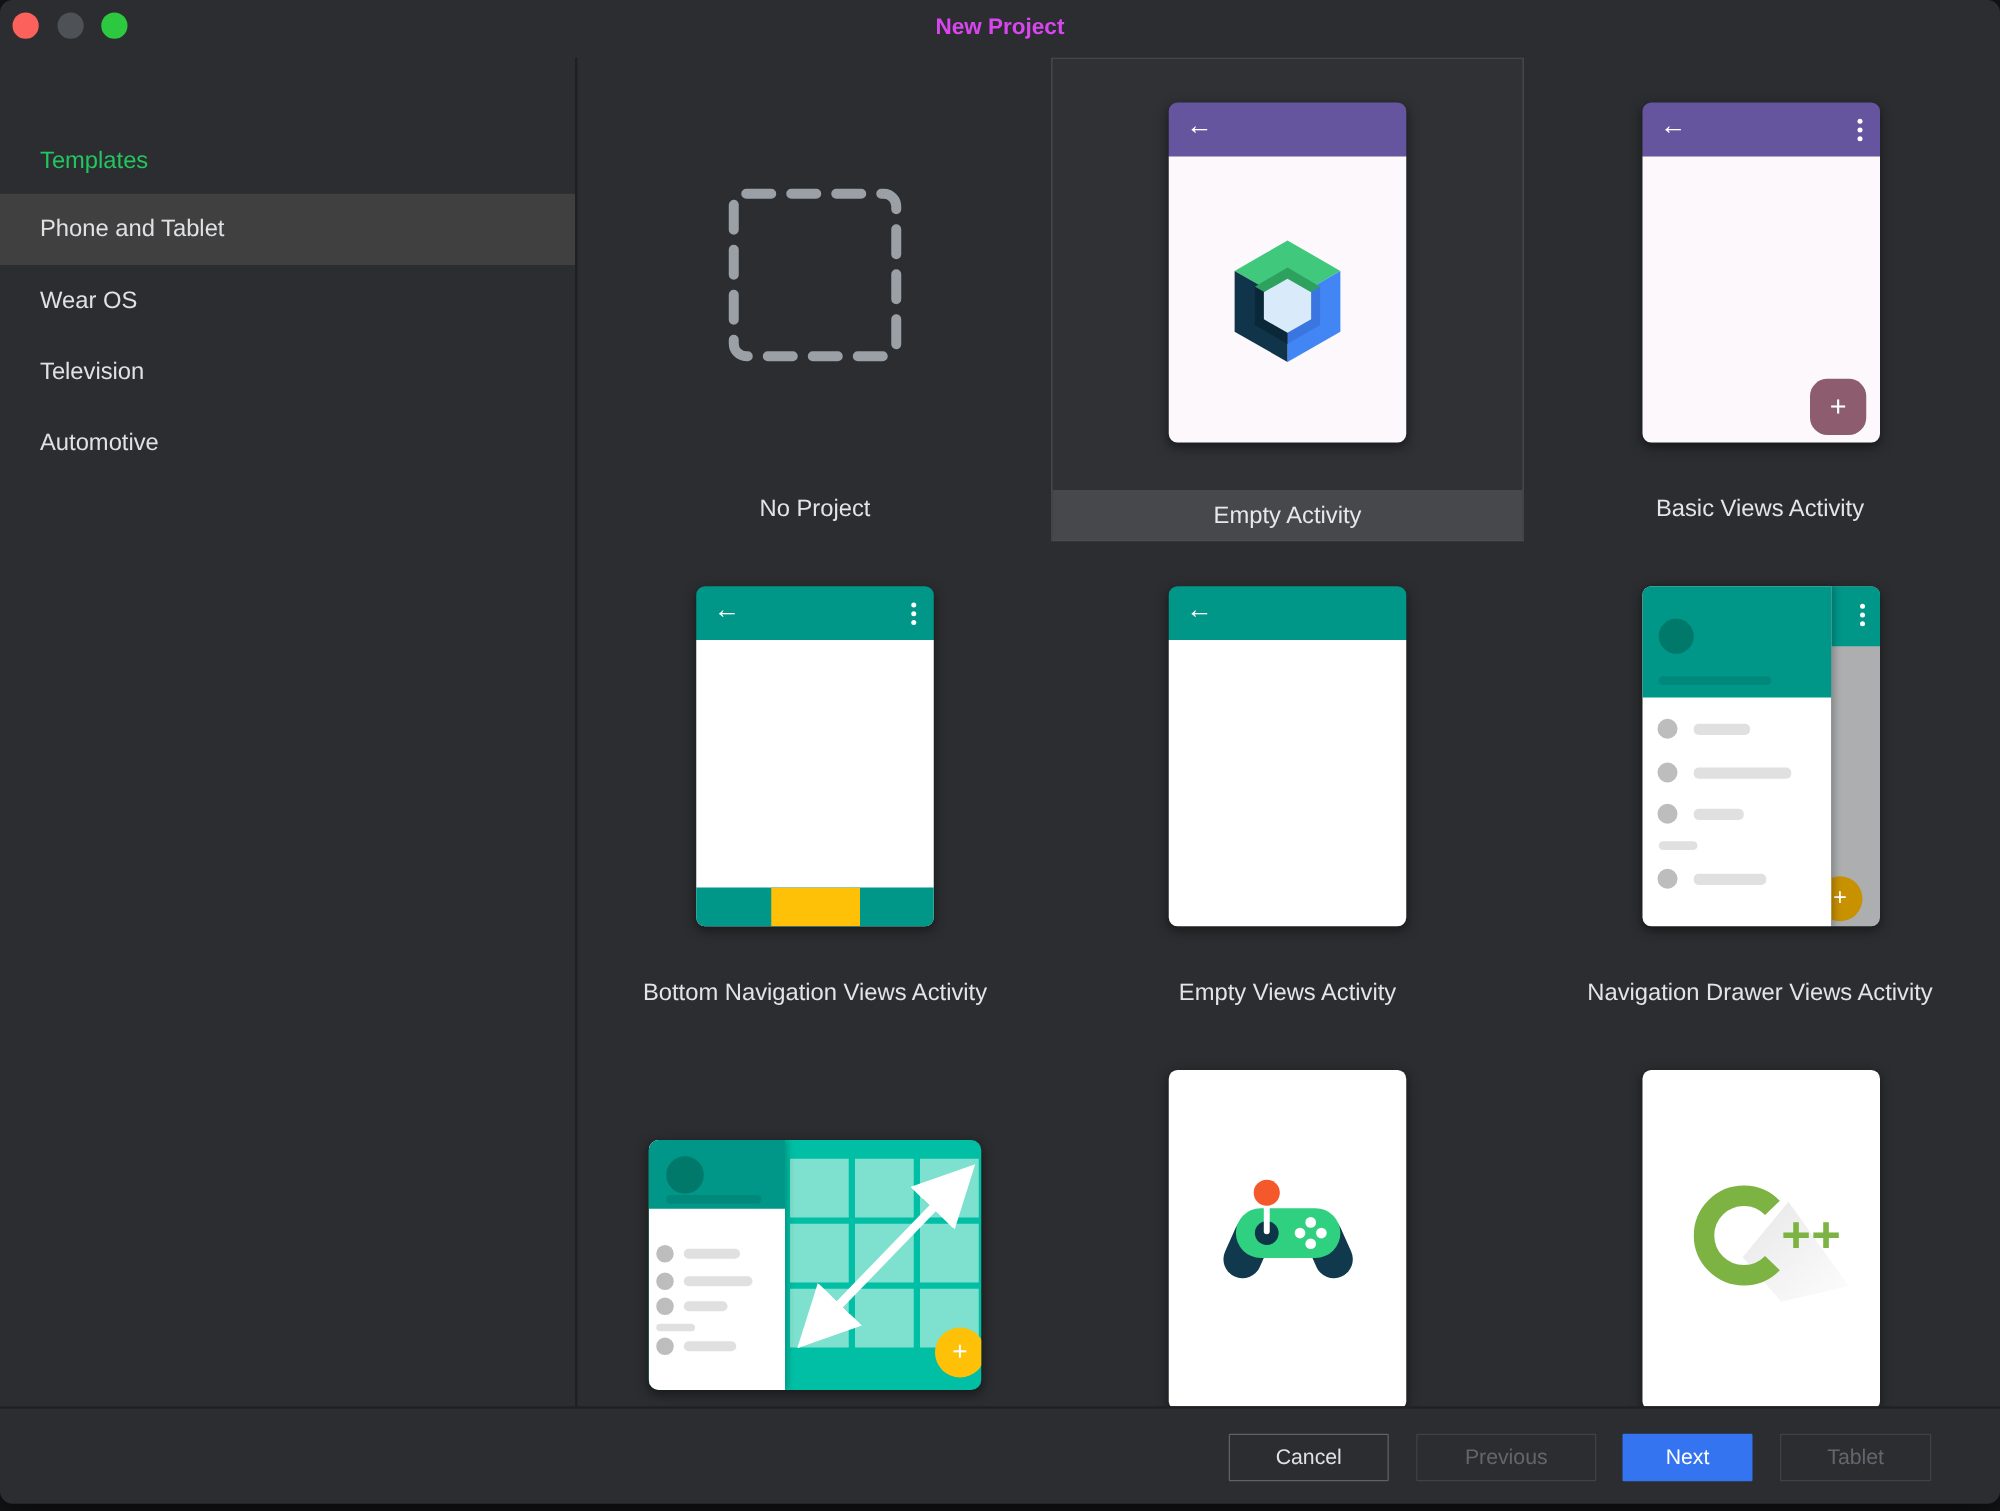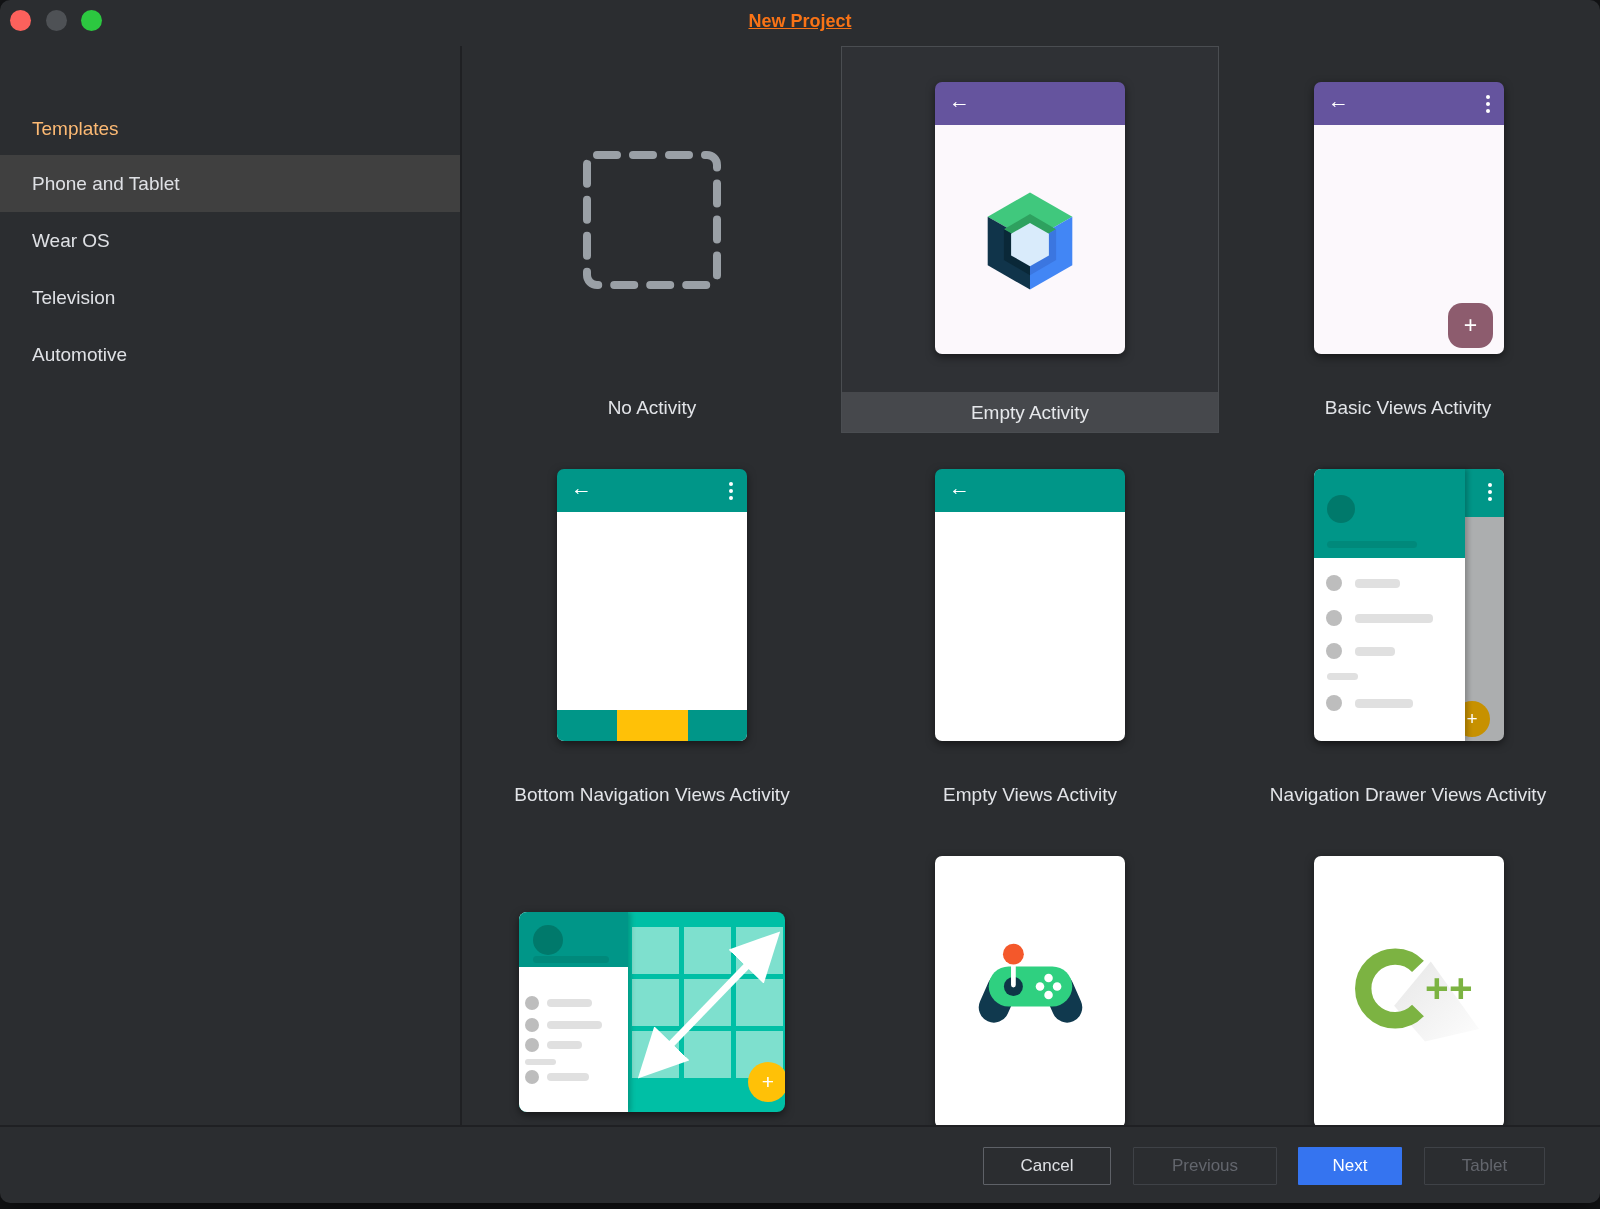--- a/index.html
+++ b/index.html
@@ -14,26 +14,26 @@
     box-shadow:0 8px 30px rgba(0,0,0,.6);
   }
   
   .titlebar{position:absolute;left:0;top:0;width:1600px;height:46px;}
   .tl{position:absolute;top:10px;width:21px;height:21px;border-radius:50%;}
   .tl-red{left:10px;background:#FC615C;}
   .tl-gray{left:46px;background:#4E5155;}
   .tl-green{left:81px;background:#2CC840;}
   .win-title{
     position:absolute;left:0;top:0;width:1600px;height:46px;line-height:42px;
-    text-align:center;color:#f97316;font-size:18px;font-weight:bold;text-decoration:underline;
+    text-align:center;color:#d946ef;font-size:18px;font-weight:bold;
   }
   
   .sidebar{position:absolute;left:0;top:46px;width:460px;height:1079px;}
   .sb-header{
-    position:absolute;left:32px;top:72px;font-size:19px;color:#fdba74;
+    position:absolute;left:32px;top:72px;font-size:19px;color:#22c55e;
   }
   .sb-item{
     position:absolute;left:0;width:460px;height:57px;line-height:57px;
     padding-left:32px;box-sizing:border-box;font-size:19px;color:#DFE1E5;
     cursor:default;
   }
   .sb-item.selected{background:#404040;}
   .vdivider{position:absolute;left:460px;top:46px;width:2px;height:1079px;background:#1F2023;}
   
   .content{
@@ -146,21 +146,21 @@
 
     <div class="sel-cell">
       <div class="sel-strip"></div>
     </div>
 
     <div class="noactivity">
       <svg width="142" height="142">
         <rect x="6" y="6" width="130" height="130" rx="10" fill="none" stroke="#9AA0A6" stroke-width="8" stroke-dasharray="20 16" stroke-linecap="round"></rect>
       </svg>
     </div>
-    <div class="tpl-label" style="left:2px;top:351px">No Activity</div>
+    <div class="tpl-label" style="left:2px;top:351px">No Project</div>
 
     <div class="phone" style="left:474px;top:36px">
       <div class="pbody compose"></div>
       <div class="appbar purple">
         <span class="back">←</span>
       </div>
       <svg style="position:absolute;left:50px;top:110px" width="90" height="98" viewBox="0 0 100 108">
         <polygon points="50,0 97,27 50,54 3,27" fill="#40C87D"></polygon>
         <polygon points="97,27 97,81 50,108 50,54" fill="#4286F5"></polygon>
         <polygon points="3,27 50,54 50,108 3,81" fill="#10344A"></polygon>

